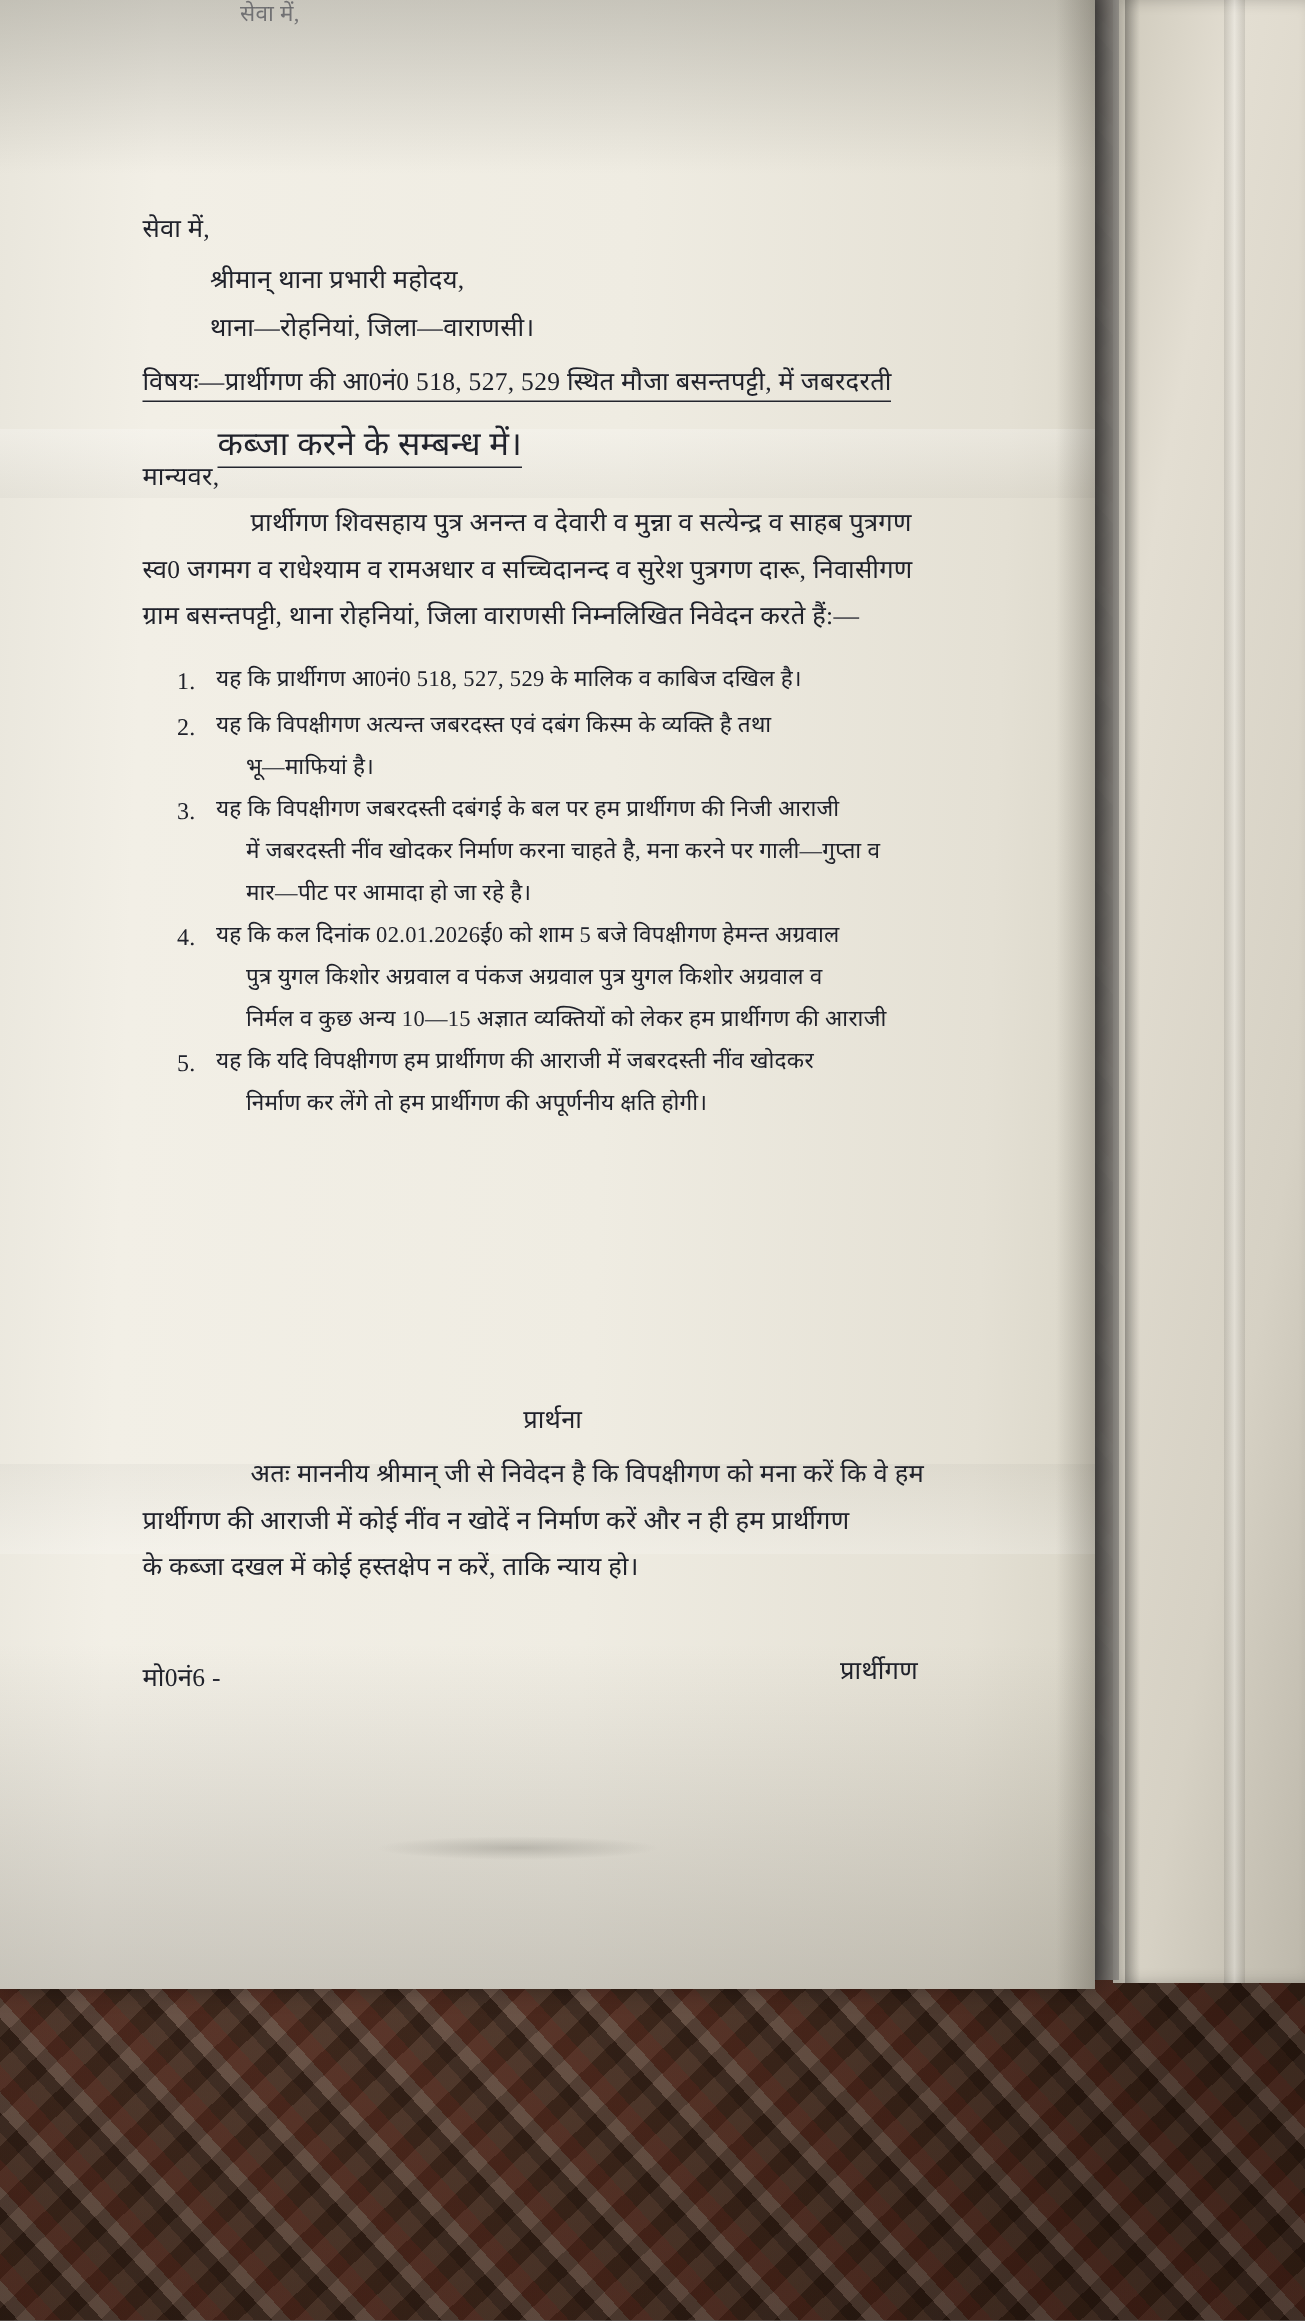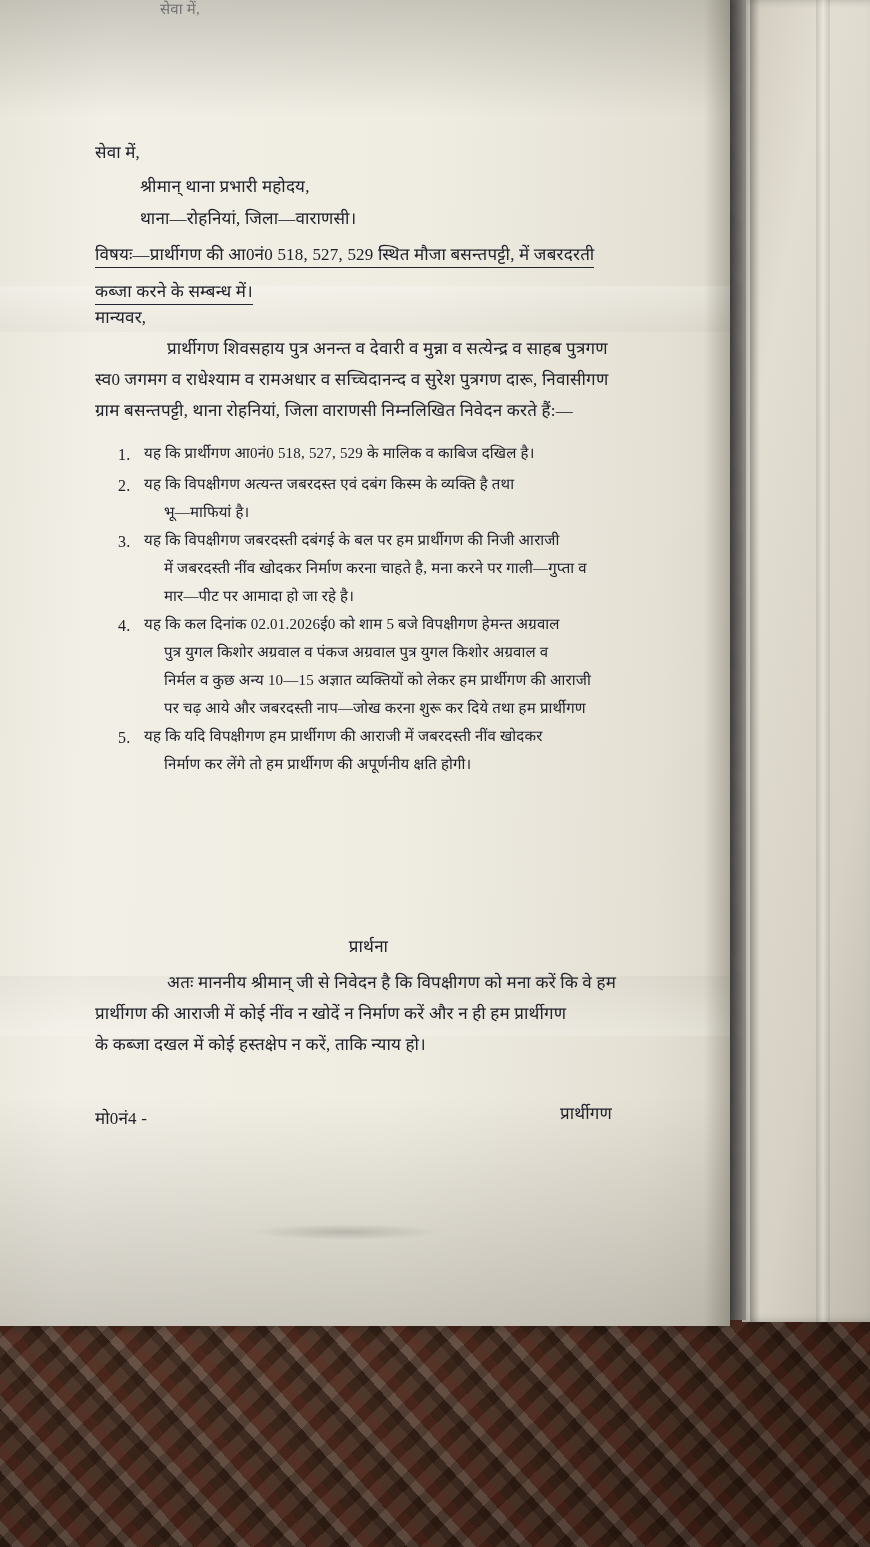--- a/index.html
+++ b/index.html
@@ -162,21 +162,22 @@
     width: 640px;
   }
   .subject .l1 {
     font-size: 17px;
     border-bottom: 1.4px solid #23252e;
     display: inline-block;
     padding-bottom: 2px;
   }
   .subject .l2 {
     margin-top: 11px;
-    font-size: 17px;
+    margin-left: 50px;
+    font-size: 22px;
     border-bottom: 1.4px solid #23252e;
     display: inline-block;
     padding-bottom: 2px;
   }
 
   .salutation { top: 313px; }
 
   .intro {
     top: 344px;
     left: 95px;
@@ -330,21 +331,20 @@
             <div class="indent">मार—पीट पर आमादा हो जा रहे है।</div>
           </div>
         </div>
 
         <div class="point">
           <div class="num">4.</div>
           <div class="body">
             <div>यह कि कल दिनांक 02.01.2026ई0 को शाम 5 बजे विपक्षीगण हेमन्त अग्रवाल</div>
             <div class="indent">पुत्र युगल किशोर अग्रवाल व पंकज अग्रवाल पुत्र युगल किशोर अग्रवाल व</div>
             <div class="indent">निर्मल व कुछ अन्य 10—15 अज्ञात व्यक्तियों को लेकर हम प्रार्थीगण की आराजी</div>
-            <div class="indent">पर चढ़ आये और जबरदस्ती नाप—जोख करना शुरू कर दिये तथा हम प्रार्थीगण</div>
           </div>
         </div>
 
         <div class="point">
           <div class="num">5.</div>
           <div class="body">
             <div>यह कि यदि विपक्षीगण हम प्रार्थीगण की आराजी में जबरदस्ती नींव खोदकर</div>
             <div class="indent">निर्माण कर लेंगे तो हम प्रार्थीगण की अपूर्णनीय क्षति होगी।</div>
           </div>
         </div>
@@ -353,21 +353,21 @@
 
       <div class="block prayer-title">प्रार्थना</div>
 
       <div class="block prayer-body">
         <div>अतः माननीय श्रीमान् जी से निवेदन है कि विपक्षीगण को मना करें कि वे हम</div>
         <div>प्रार्थीगण की आराजी में कोई नींव न खोदें न निर्माण करें और न ही हम प्रार्थीगण</div>
         <div>के कब्जा दखल में कोई हस्तक्षेप न करें, ताकि न्याय हो।</div>
       </div>
 
       <div class="block footer-left">
-        <div>मो0नं4 -</div>
+        <div>मो0नं6 -</div>
       </div>
 
       <div class="block footer-right">प्रार्थीगण</div>
 
       <div class="smudge"></div>
 
     </div>
   </div>
 </div>
 

